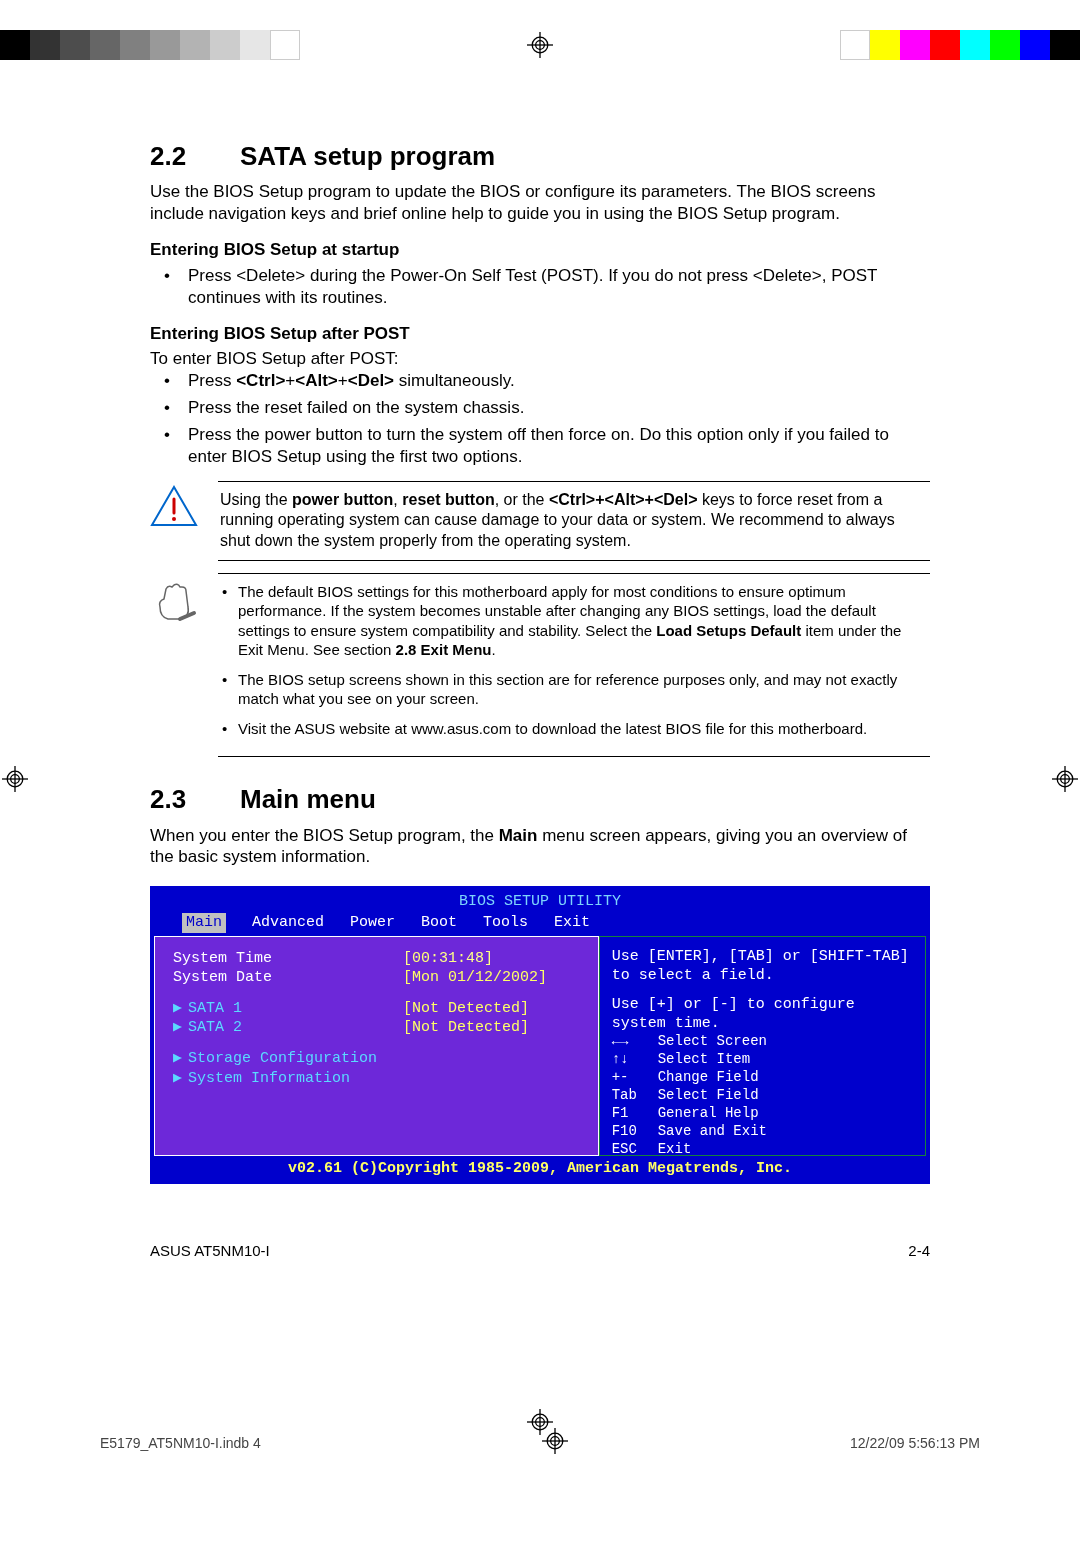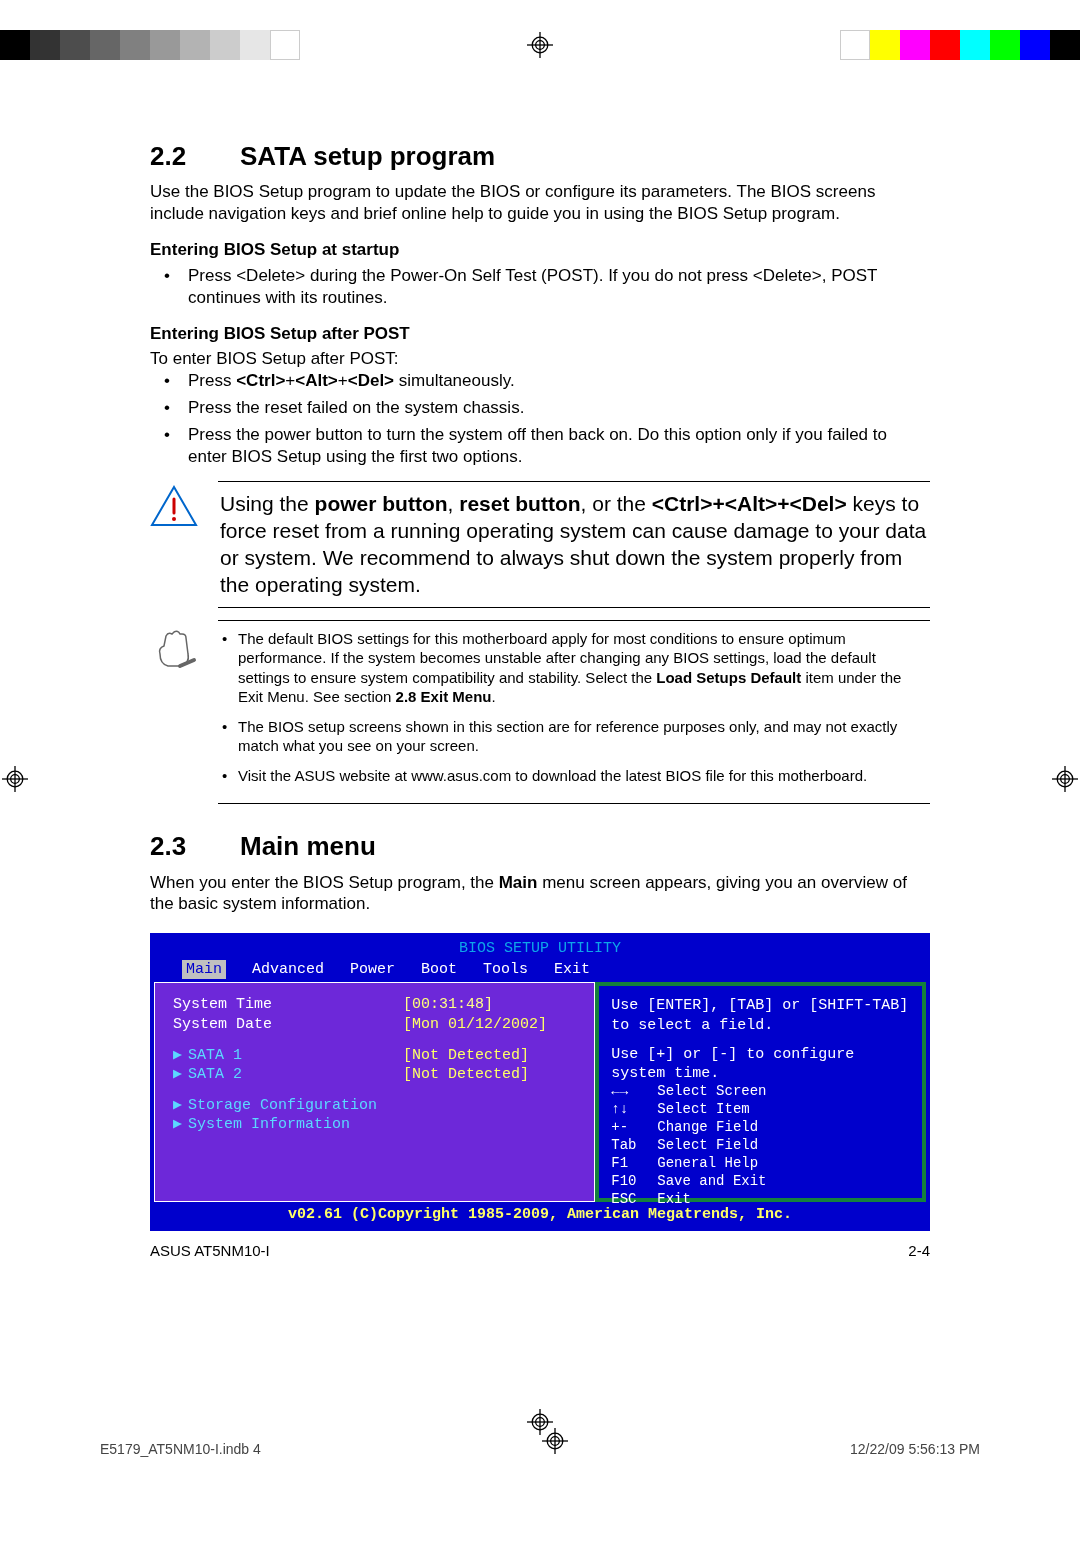--- a/index.html
+++ b/index.html
@@ -57,38 +57,38 @@
   }
   .note-icon {
     width: 50px; flex: 0 0 50px;
     padding-top:4px;
   }
   .note-body {
     flex: 1;
     border-top: 1px solid #000;
     border-bottom: 1px solid #000;
     padding: 8px 2px;
-    font-size: 21px;
+    font-size: 16px;
     line-height: 1.3;
   }
   .note-body.small-list { font-size:15px;}
   .note-body ul { list-style:none; padding-left:18px;}
   .note-body ul li{ position:relative; margin-bottom:10px;}
   .note-body ul li::before { content:"•"; position:absolute; left:-16px;}
   .bios-box {
     margin-top: 18px;
     width: 100%;
     border: 4px solid #0000cc;
     font-family: "Courier New", monospace;
     font-size: 15px;
     background: #0000cc;
   }
   .bios-title {
     background: #0000cc;
-    color: #0ea5e9;
+    color: #7dd3fc;
     text-align: center;
     padding: 2px 0;
   }
   .bios-tabs {
     background: #0000cc;
     color: #fff;
     display: flex;
     gap: 26px;
     padding: 0 28px 3px 28px;
   }
@@ -104,21 +104,21 @@
   .bios-left {
     flex: 1.35;
     background: #6d28d9;
     border: 1px solid #fff;
     color: #fff;
     padding: 12px 18px;
   }
   .bios-right {
     flex: 1;
     background: #0000cc;
-    border: 4px solid #15803d;
+    border: 1px solid #15803d;
     color: #fff;
     padding: 10px 12px;
     display:flex;
     flex-direction:column;
     justify-content:space-between;
   }
   .bios-row { display:flex; }
   .bios-row .lbl { width: 230px; color:#fff;}
   .bios-row .val { color:#ffff66;}
   .bios-row.blue .lbl{ color:#5bd9ff;}
@@ -145,21 +145,21 @@
   }
   .print-foot {
     position:absolute;
     bottom: 100px;
     left: 100px;
     right: 100px;
     font-size: 14px;
     color:#444;
     display:flex;
     justify-content:space-between;
-    align-items:flex-end;
+    align-items:center;
   }
 </style>
 </head>
 <body>
 
 <div class="color-bar">
   <div class="left" id="cbar-left">
       <div class="swatch" style="background: rgb(0, 0, 0);"></div>
       <div class="swatch" style="background: rgb(51, 51, 51);"></div>
       <div class="swatch" style="background: rgb(77, 77, 77);"></div>
@@ -226,21 +226,21 @@
   <h3>Entering BIOS Setup at startup</h3>
   <ul class="bullets">
     <li>Press &lt;Delete&gt; during the Power-On Self Test (POST). If you do not press &lt;Delete&gt;, POST continues with its routines.</li>
   </ul>
 
   <h3>Entering BIOS Setup after POST</h3>
   <p>To enter BIOS Setup after POST:</p>
   <ul class="bullets" id="sub2list">
       <li>Press <b>&lt;Ctrl&gt;</b>+<b>&lt;Alt&gt;</b>+<b>&lt;Del&gt;</b> simultaneously.</li>
       <li>Press the reset failed on the system chassis.</li>
-      <li>Press the power button to turn the system off then back on. Do this option only if you failed to enter BIOS Setup using the first two options.</li>
+      <li>Press the power button to turn the system off then force on. Do this option only if you failed to enter BIOS Setup using the first two options.</li>
     </ul>
 
   <div class="note-block">
     <div class="note-icon">
       <svg viewBox="0 0 48 42" width="48" height="42">
           <path d="M24 2 L46 40 L2 40 Z" fill="none" stroke="#0066cc" stroke-width="2"></path>
           <line x1="24" y1="14" x2="24" y2="28" stroke="#cc0000" stroke-width="3" stroke-linecap="round"></line>
           <circle cx="24" cy="34" r="2" fill="#cc0000"></circle>
         </svg>
     </div>

